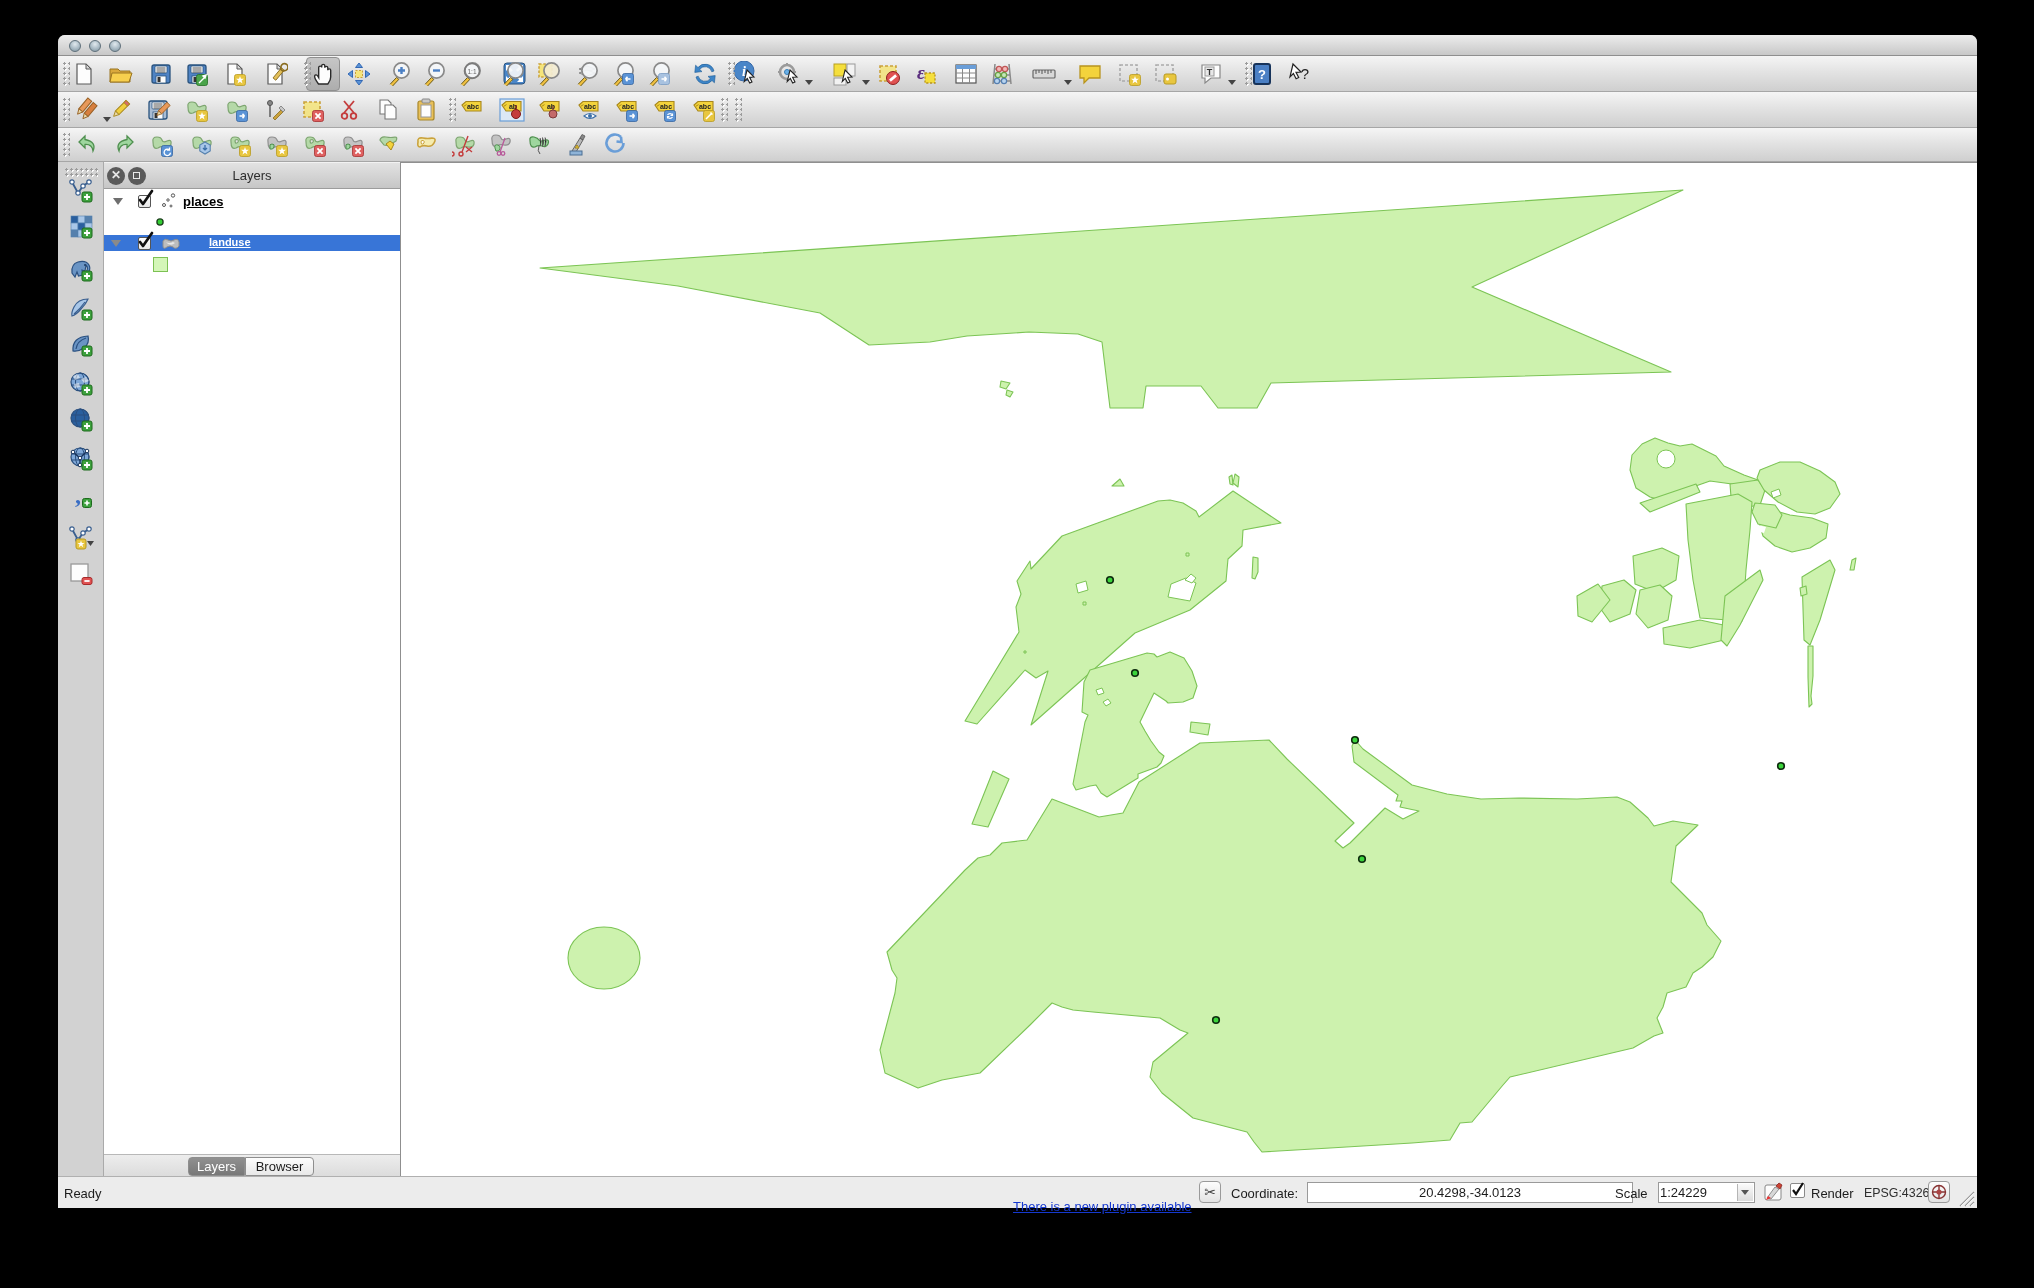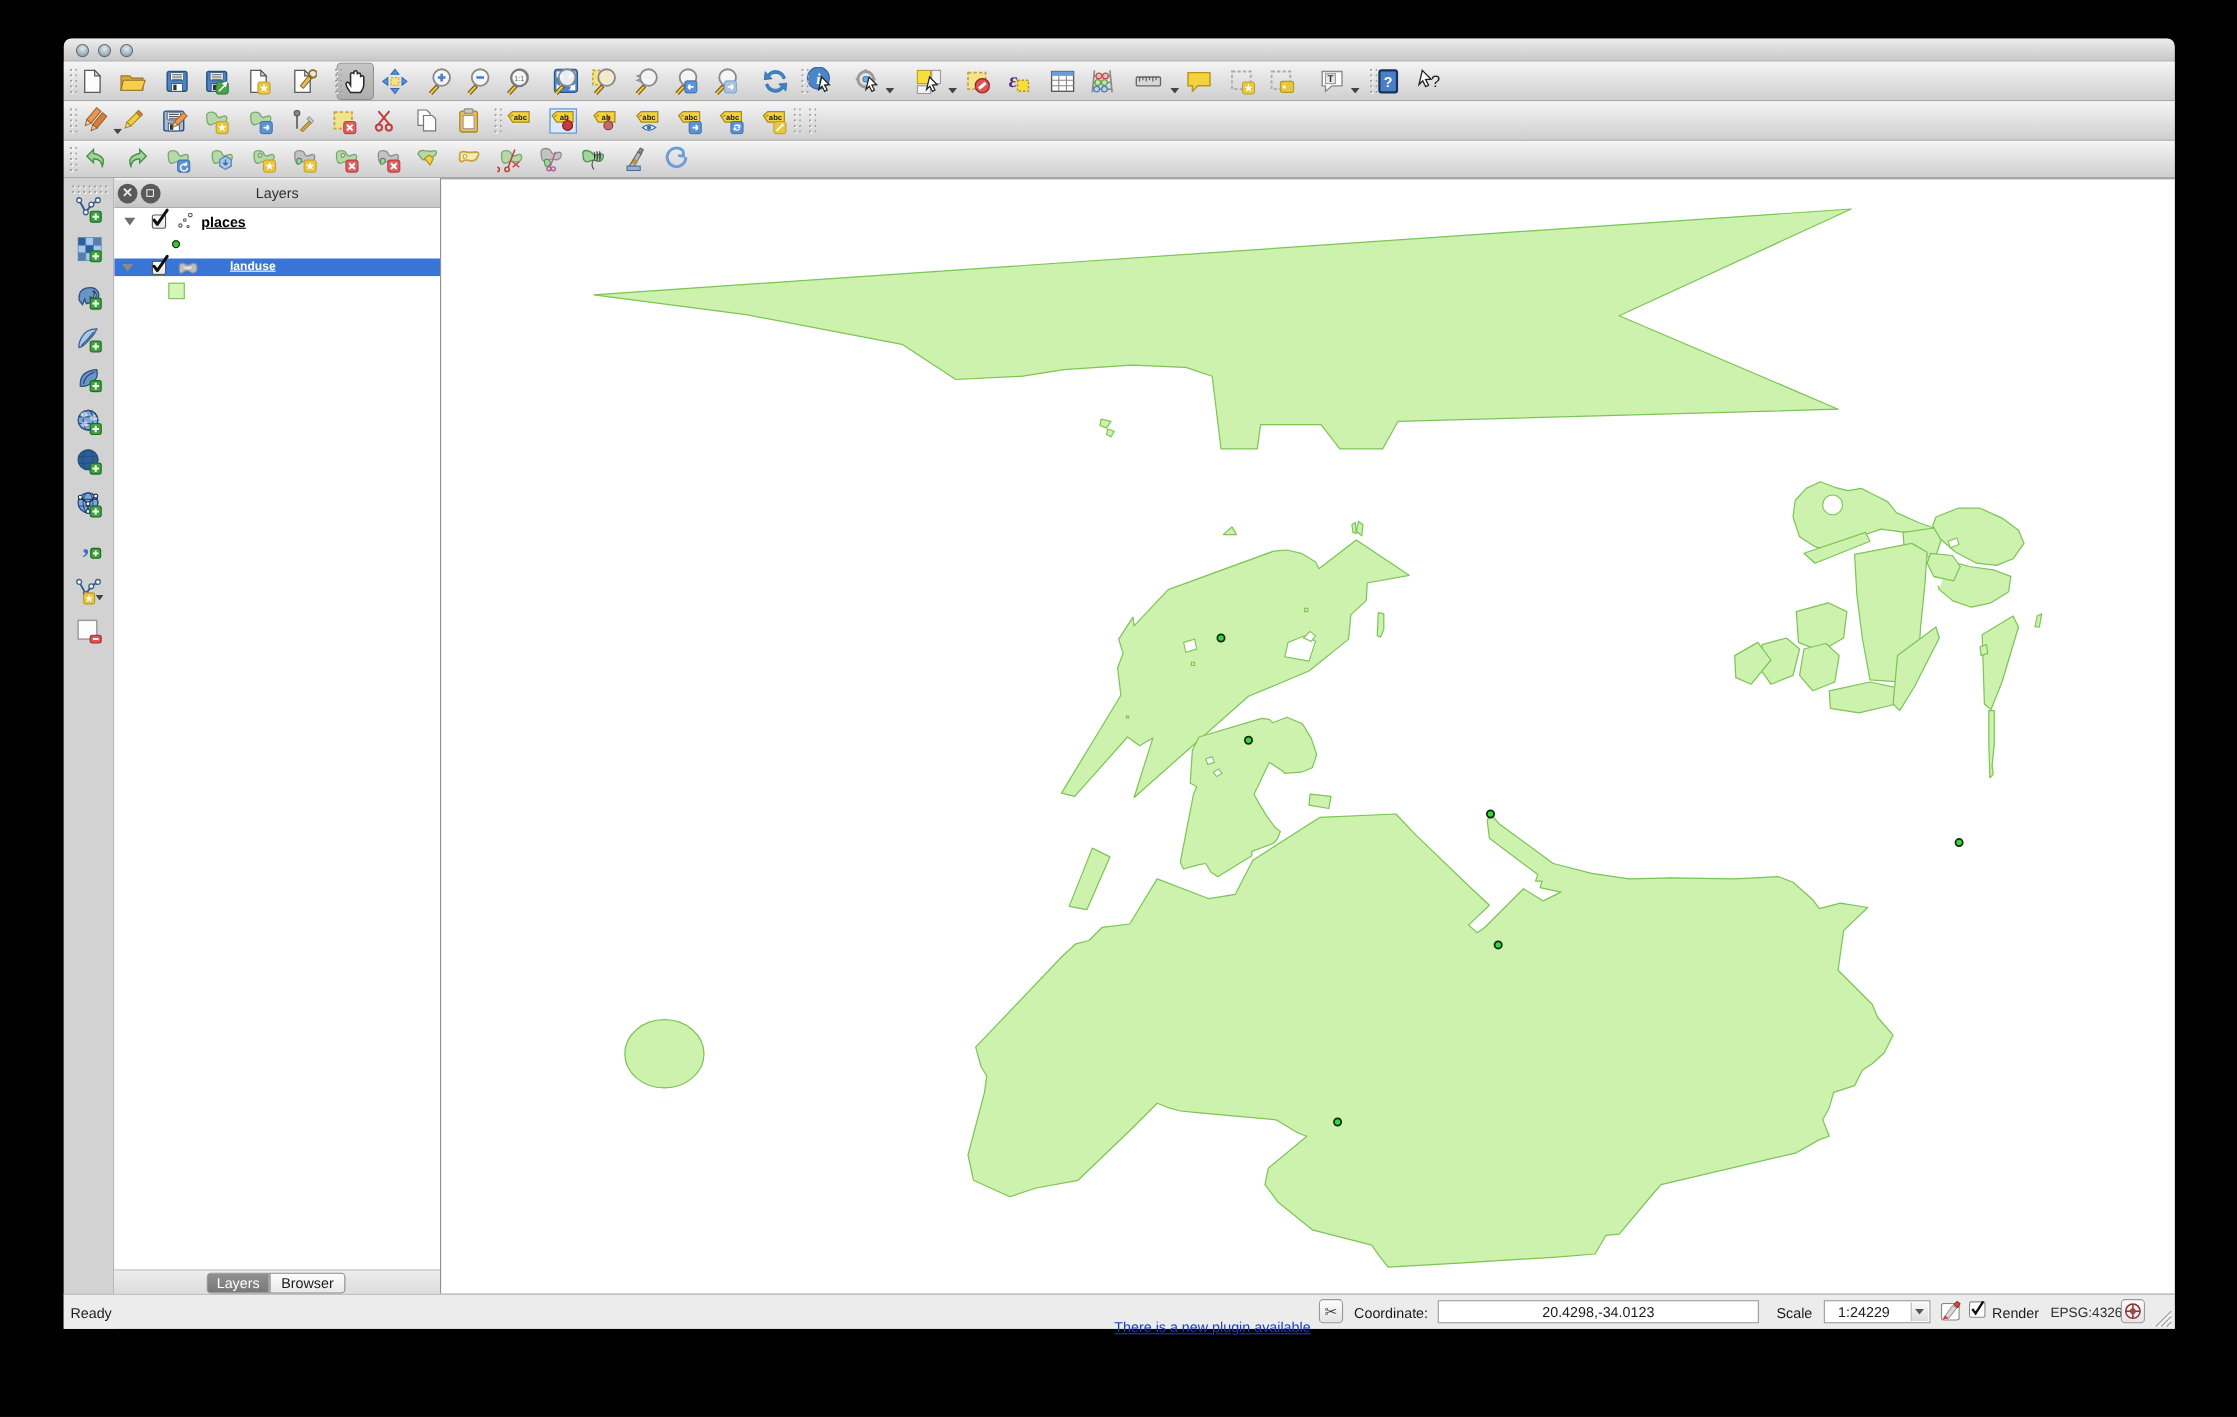--- a/index.html
+++ b/index.html
@@ -775,23 +775,23 @@
       <circle cx="1781" cy="766" r="3.3"></circle>
       <circle cx="1216" cy="1020" r="3.3"></circle>
     </g>
   </svg>
   </div>
   <div id="statusbar">
     <div style="position:absolute; left:6px; top:9px;">Ready</div>
     <a style="position:absolute; left:955px; top:22px; color:#1538cf; text-decoration:underline;">There is a new plugin available</a>
     <div style="position:absolute; left:1141px; top:4px; width:22px; height:22px; border:1px solid #9a9a9a; border-radius:4px; background:linear-gradient(#fdfdfd,#e3e3e3); text-align:center; line-height:21px; font-size:14px; color:#444;">✂</div>
     <div style="position:absolute; left:1173px; top:9px;">Coordinate:</div>
-    <div style="position:absolute; left:1249px; top:5px; width:292px; height:21px; background:#fff; border:1px solid #9a9a9a; text-align:center; line-height:19px; font-size:13px;">20.4298,-34.0123</div>
+    <div style="position:absolute; left:1249px; top:5px; width:326px; height:21px; background:#fff; border:1px solid #9a9a9a; text-align:center; line-height:19px; font-size:13px;">20.4298,-34.0123</div>
     <div style="position:absolute; left:1557px; top:9px;">Scale</div>
-    <div style="position:absolute; left:1600px; top:5px; width:97px; height:21px; background:#fff; border:1px solid #9a9a9a; font-size:13px; line-height:19px; padding-left:12px;">1:24229
+    <div style="position:absolute; left:1600px; top:5px; width:97px; height:21px; background:#fff; border:1px solid #9a9a9a; font-size:13px; line-height:19px; padding-left:1px;">1:24229
       <div style="position:absolute; right:1px; top:1px; width:16px; height:17px; background:linear-gradient(#fafafa,#dcdcdc); border-left:1px solid #b5b5b5;"></div>
       <div style="position:absolute; right:5px; top:7px; width:0; height:0; border-left:4px solid transparent; border-right:4px solid transparent; border-top:5px solid #555;"></div>
     </div>
     <svg style="position:absolute; left:1703px; top:3px;" width="26" height="26" viewBox="0 0 26 26">
       <rect x="4" y="5" width="16" height="15" rx="2" fill="#fdfdfd" stroke="#888"></rect>
       <path d="M6,18 L14,7 L18,9 L10,19 Z" fill="#d8d8d8" stroke="#777" stroke-width="0.8"></path>
       <path d="M15,6 l4,3 2,-4 -3,-2 Z" fill="#c43" stroke="#822" stroke-width="0.8"></path>
       <path d="M5,20 l5,-2 -3,-2 Z" fill="#e33"></path>
     </svg>
     <div style="position:absolute; left:1732px; top:6px; width:15px; height:15px; background:#fff; border:1px solid #8a8a8a; border-radius:2px;">

